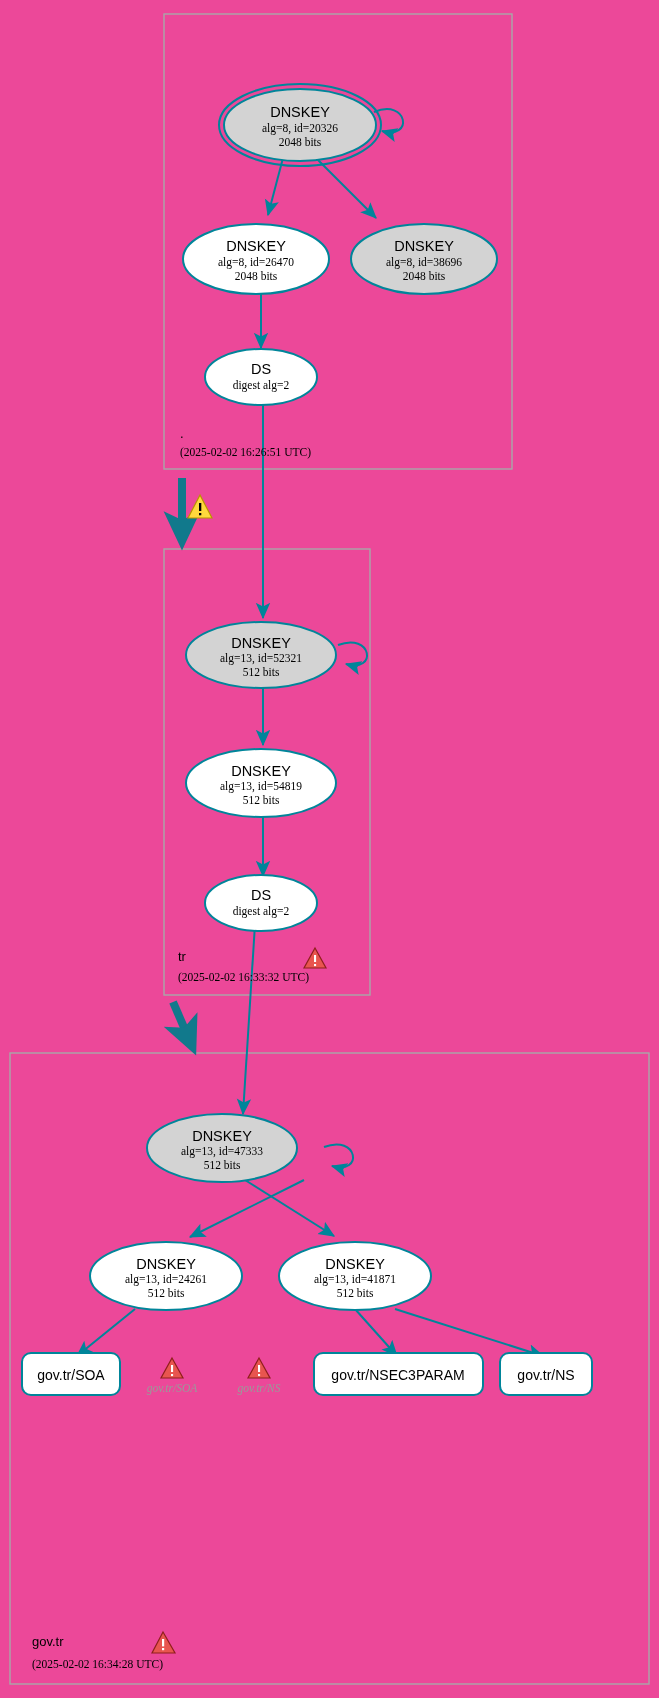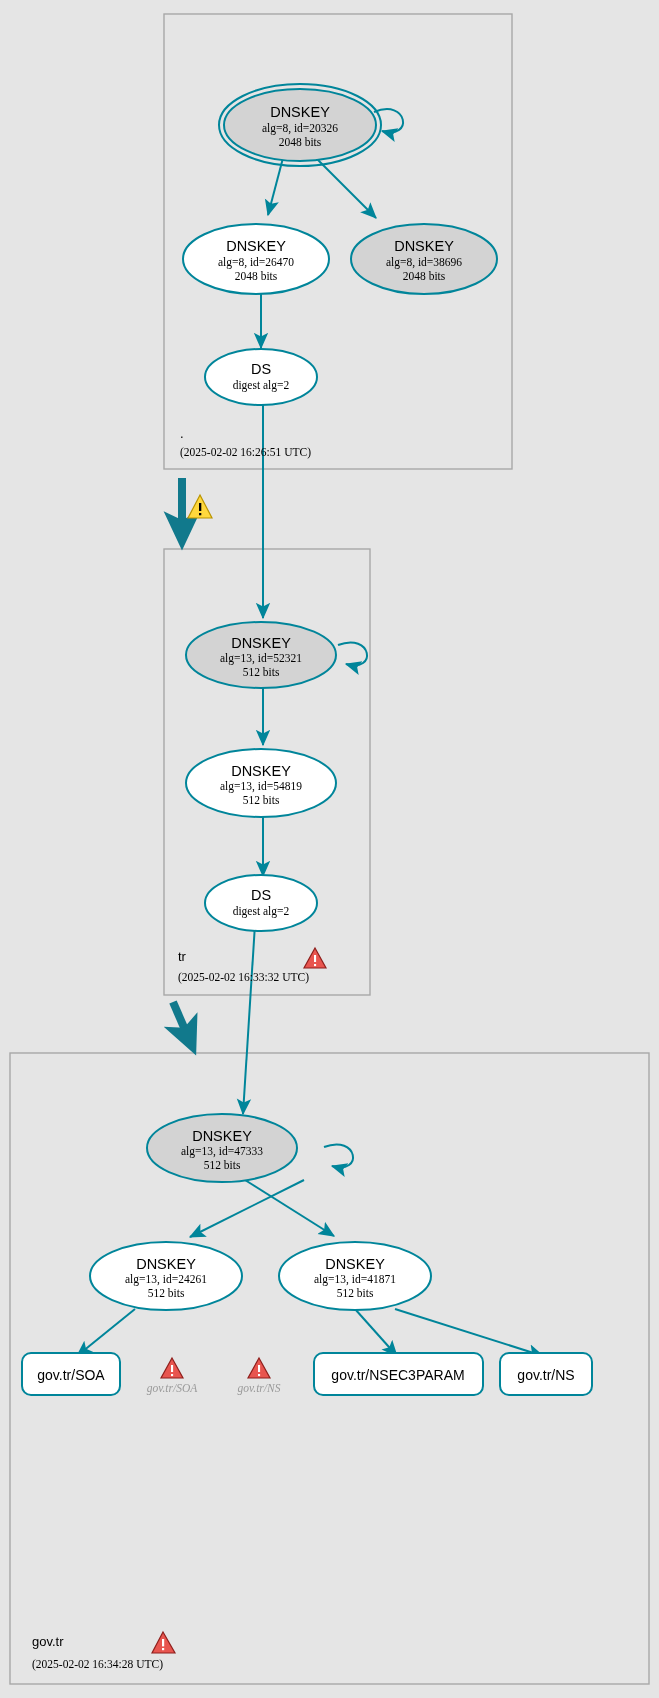--- a/index.html
+++ b/index.html
@@ -6,21 +6,21 @@
   html, body {
     margin: 0; padding: 0;
     background: #ffffff;
     font-family: "Liberation Sans", sans-serif;
   }
   #stage {
     position: relative;
     width: 659px;
     height: 1698px;
     overflow: hidden;
-    background: #e5e5e5;
+    background: #ec4899;
   }
   svg.layer {
     position: absolute;
     left: 0; top: 0;
     width: 659px;
     height: 1698px;
   }
   .zone-box {
     fill: none;
     stroke: #a8a8a8;

